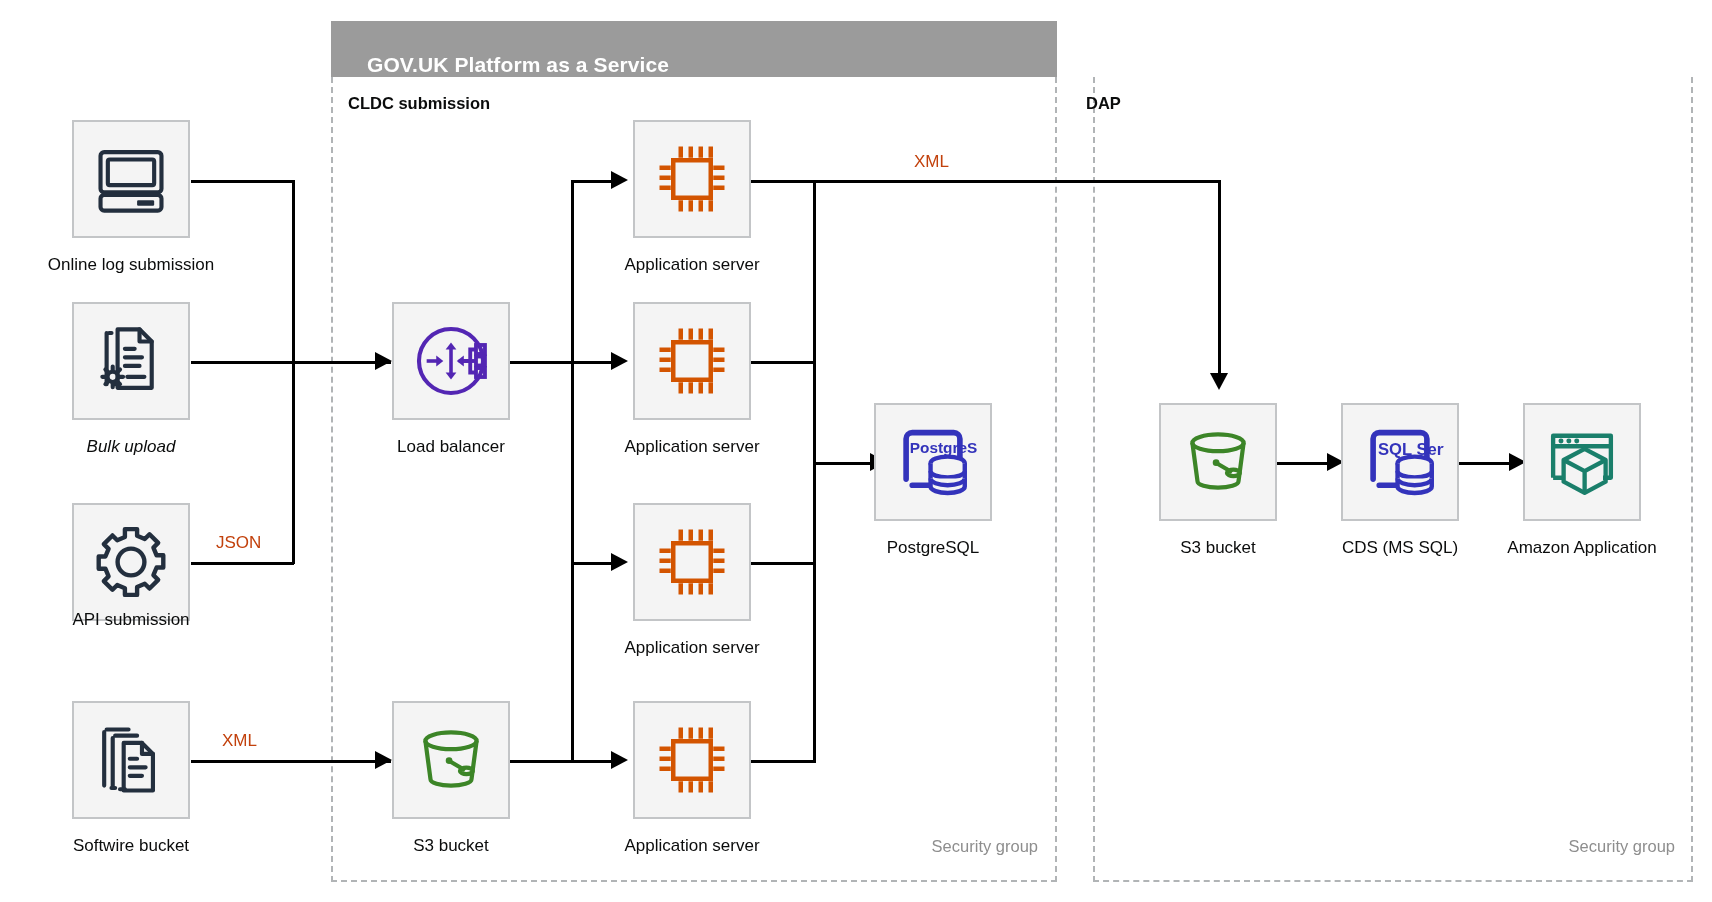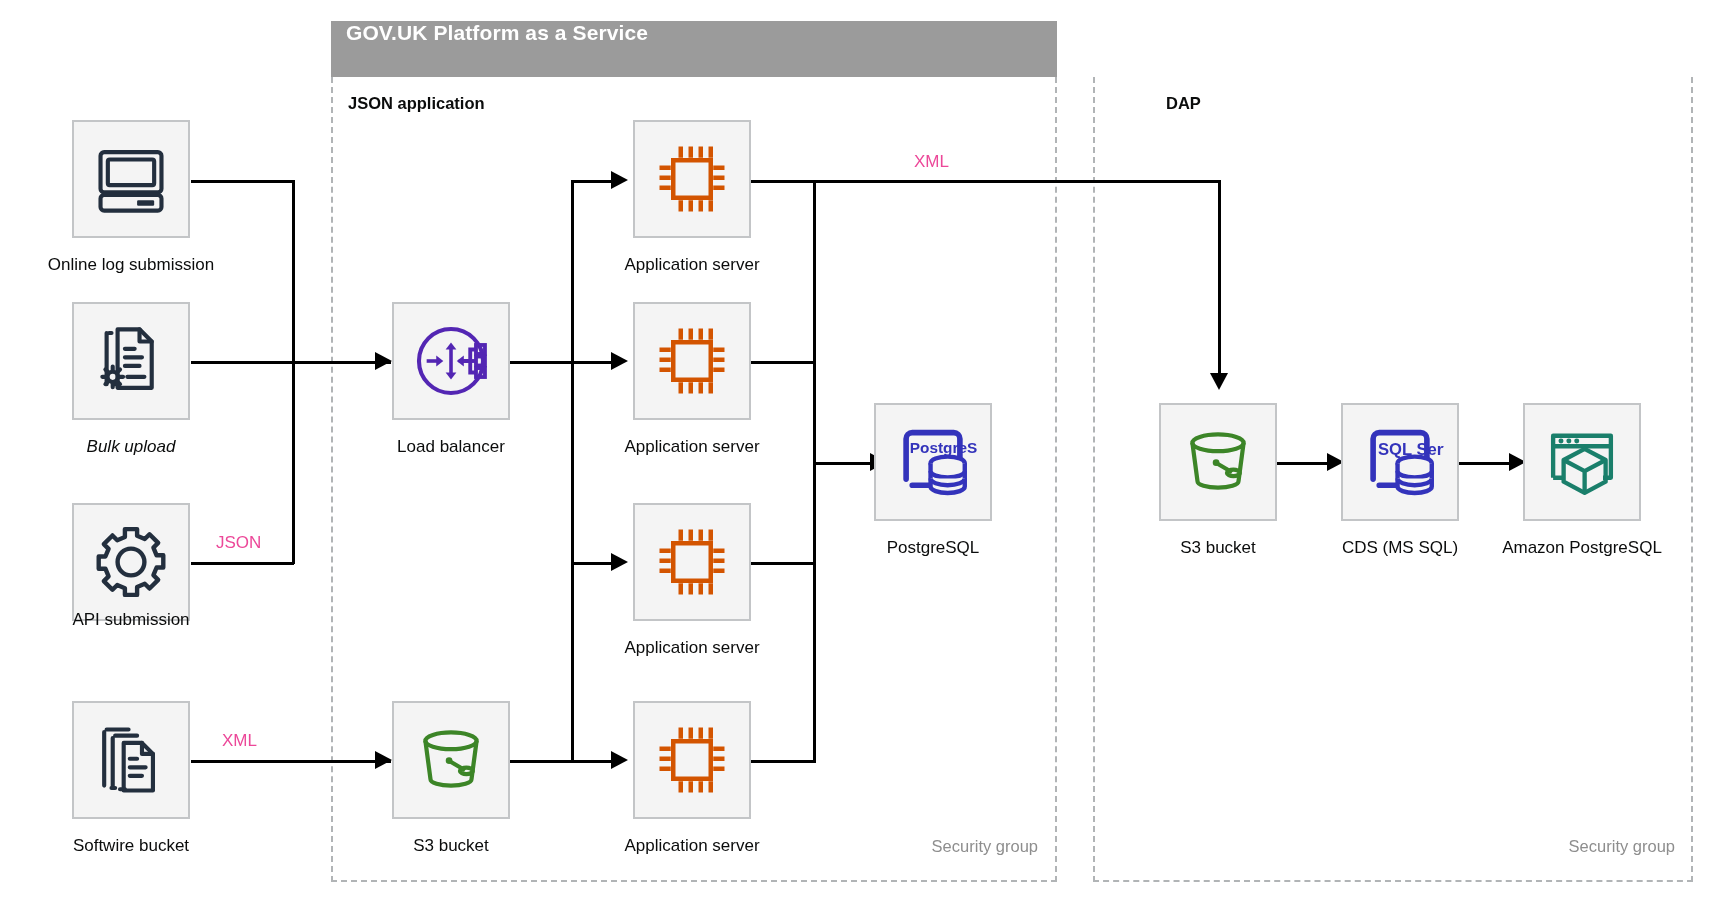--- a/index.html
+++ b/index.html
@@ -25,22 +25,22 @@
     box-sizing:border-box;
   }
   .zone-header{
     position:absolute;
     background:#9b9b9b;
     color:#ffffff;
     font-weight:bold;
     font-size:21px;
     letter-spacing:.1px;
     display:flex;
-    align-items:flex-start;
-    padding-left:15px;
+    align-items:flex-end;
+    padding-left:36px;
     box-sizing:border-box;
   }
   .zone-sub{
     position:absolute;
     font-weight:bold;
     font-size:16.5px;
     color:#0b0c0c;
   }
   .zone-foot{
     position:absolute;
@@ -85,40 +85,40 @@
     border-left:17px solid #000000;
   }
   .arrow.down{
     border-left:9px solid transparent;
     border-right:9px solid transparent;
     border-top:17px solid #000000;
   }
   .edge-label{
     position:absolute;
     font-size:17px;
-    color:#ec4899;
+    color:#c2410c;
     white-space:nowrap;
     background:#ffffff;
     padding:0 4px;
   }
 </style>
 </head>
 <body>
 
 <div id="canvas">
 
   <div class="zone-header" style="left:331px;top:21px;width:726px;height:56px;">
     <span>GOV.UK Platform as a Service</span>
   </div>
   <div class="zone" style="left:331px;top:77px;width:726px;height:805px;"></div>
-  <div class="zone-sub" style="left:348px;top:94px;">JSON application</div>
+  <div class="zone-sub" style="left:348px;top:94px;">CLDC submission</div>
   <div class="zone-foot" style="left:780px;top:837px;width:258px;">Security group</div>
 
   <div class="zone" style="left:1093px;top:77px;width:600px;height:805px;"></div>
-  <div class="zone-sub" style="left:1166px;top:94px;">DAP</div>
+  <div class="zone-sub" style="left:1086px;top:94px;">DAP</div>
   <div class="zone-foot" style="left:1415px;top:837px;width:260px;">Security group</div>
 
   <div class="wire h" style="left:191px;top:180px;width:103px;"></div>
   <div class="wire h" style="left:191px;top:562px;width:103px;"></div>
   <div class="wire v" style="left:292px;top:180px;height:384px;"></div>
   <div class="wire h" style="left:191px;top:361px;width:200px;"></div>
   <div class="arrow right" style="left:375px;top:352px;"></div>
 
   <div class="wire h" style="left:191px;top:760px;width:200px;"></div>
   <div class="arrow right" style="left:375px;top:751px;"></div>
@@ -351,15 +351,15 @@
         <g fill="#1a7f6b" stroke="none">
           <circle cx="16" cy="16" r="1.9"></circle>
           <circle cx="22" cy="16" r="1.9"></circle>
           <circle cx="28" cy="16" r="1.9"></circle>
         </g>
         <path d="M34 22 L50 30.5 V47 L34 55.5 L18 47 V30.5 Z"></path>
         <path d="M18 30.5 L34 39 l16-8.5 M34 39 V55.5"></path>
       </svg>
     </span>
   </div>
-  <div class="node-label" style="left:1452px;top:538px;">Amazon PostgreSQL</div>
+  <div class="node-label" style="left:1452px;top:538px;">Amazon Application</div>
 
 </div>
 
 </body></html>

